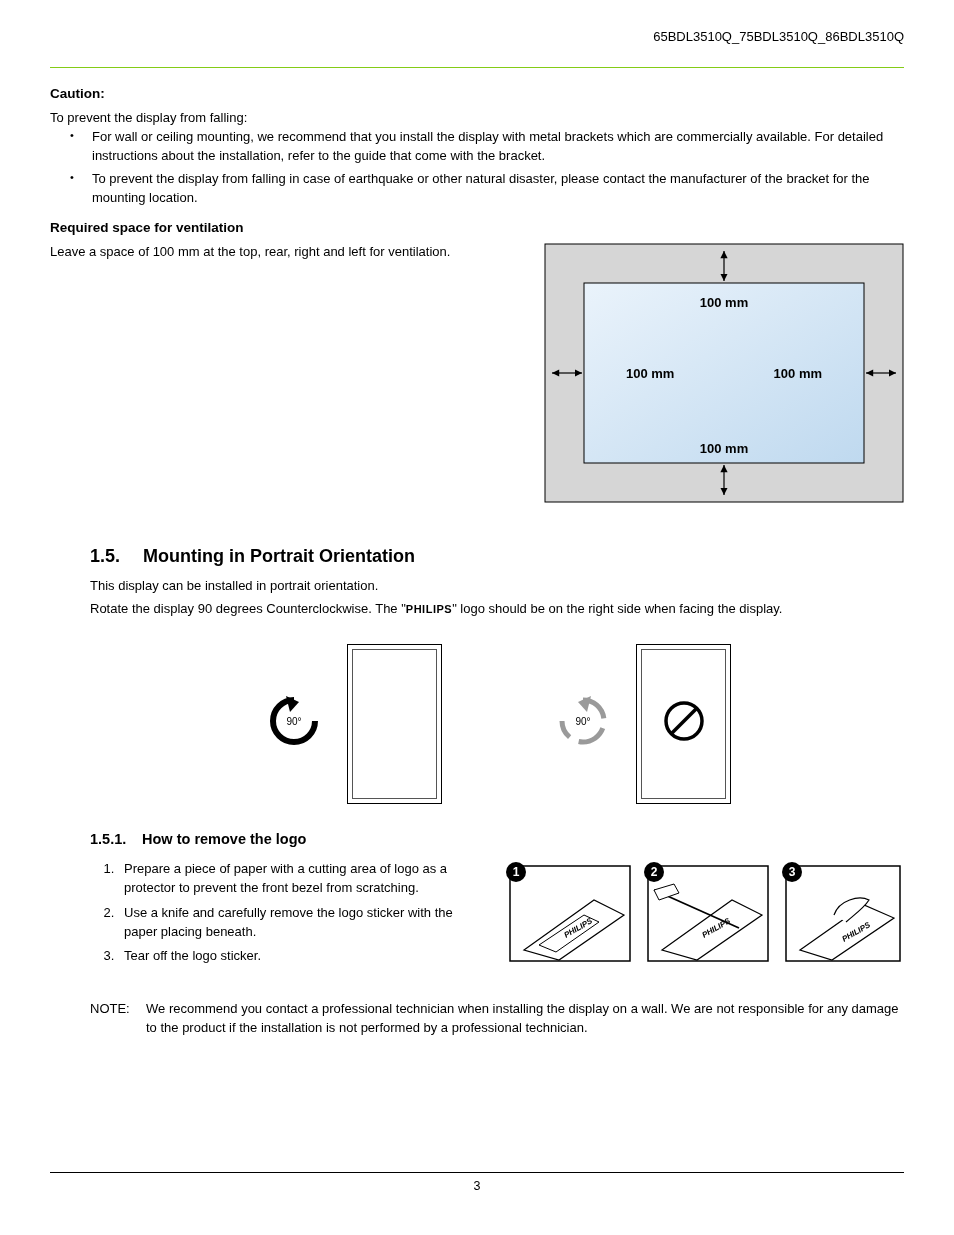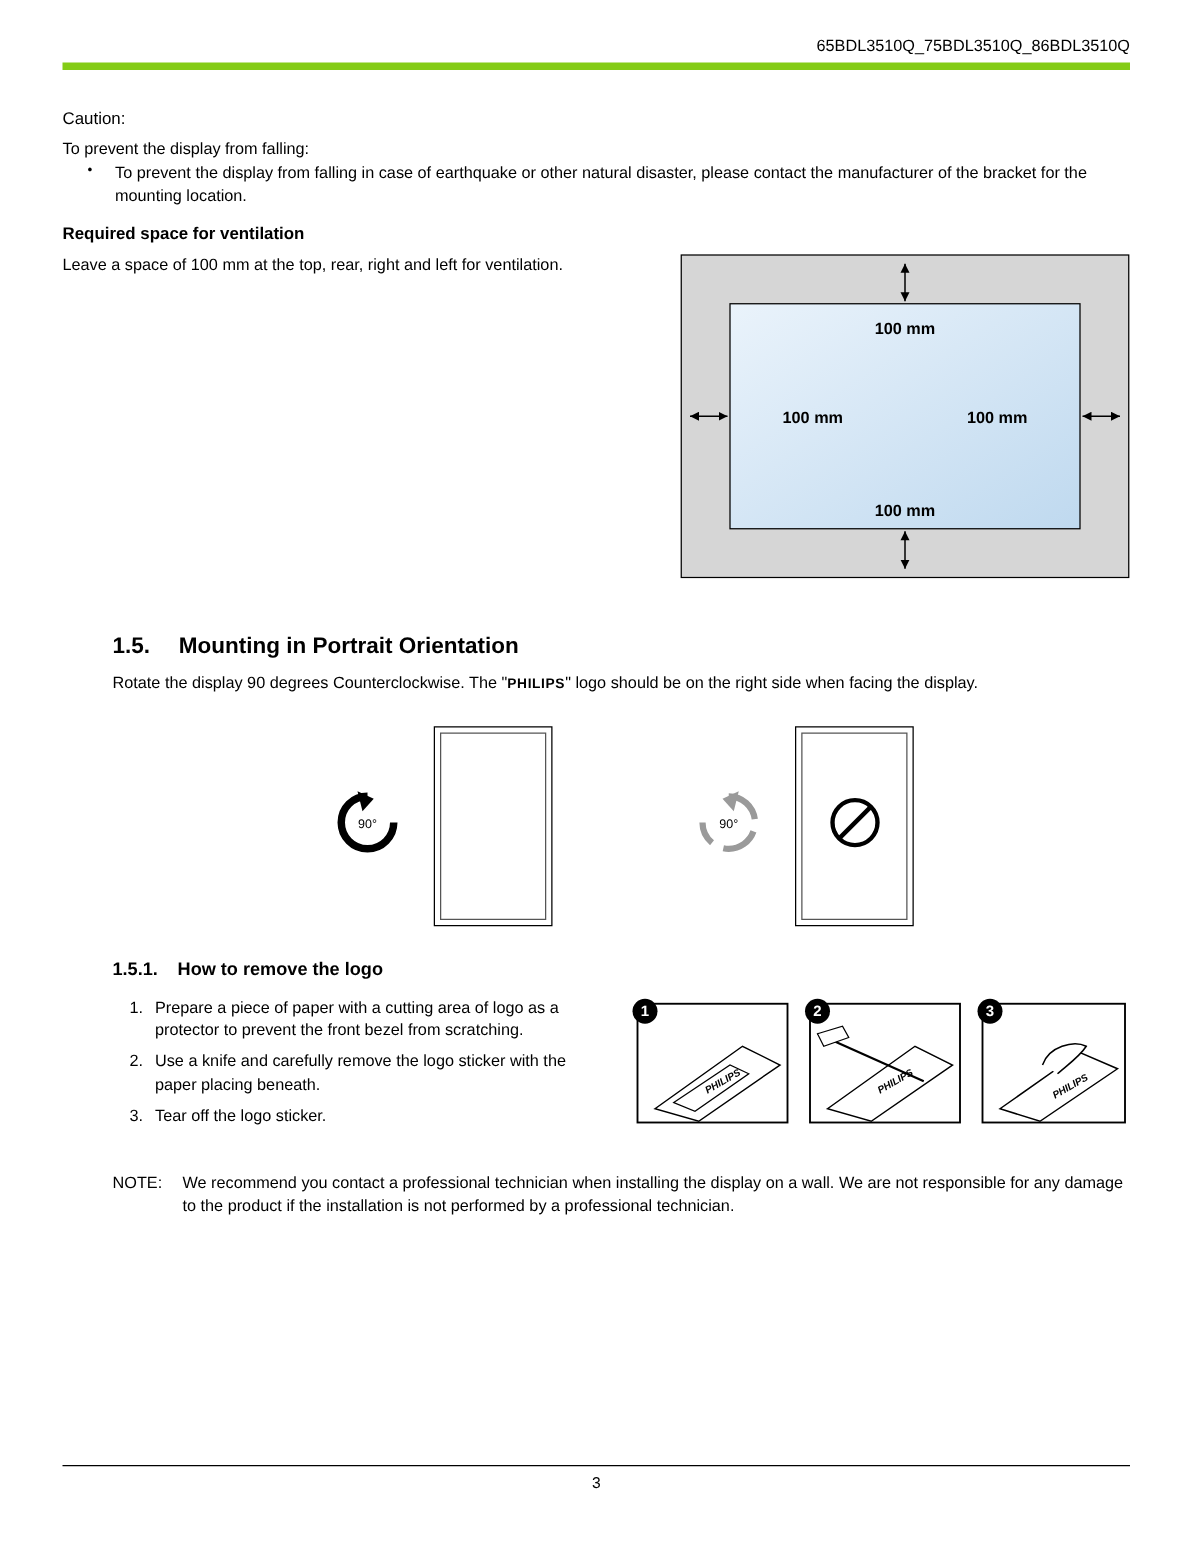--- a/index.html
+++ b/index.html
@@ -8,27 +8,27 @@
     background: #fff;
     color: #000;
     width: 954px;
     height: 1235px;
     position: relative;
     padding: 28px 50px 40px 50px;
     font-size: 13px;
     line-height: 1.45;
   }
   .header-line {
-    border-bottom: 6px solid #84cc16;
-    padding-bottom: 3px;
+    border-bottom: 1px solid #84cc16;
+    padding-bottom: 20px;
     text-align: right;
     font-size: 13px;
-    margin-bottom: 29px;
+    margin-bottom: 16px;
   }
-  .caution-heading { font-weight: normal; font-size: 13.5px; margin-bottom: 6px; }
+  .caution-heading { font-weight: bold; font-size: 13.5px; margin-bottom: 6px; }
   .prevent-text { margin-bottom: 0; }
   ul.caution-list { list-style: none; padding-left: 30px; margin-bottom: 10px; }
   ul.caution-list li { position: relative; padding-left: 12px; margin-bottom: 4px; }
   ul.caution-list li::before {
     content: "•"; position: absolute; left: -10px; top: 0; font-size: 11px;
   }
   .req-heading { font-weight: bold; font-size: 13.5px; margin-bottom: 6px; }
   .vent-row { display: flex; align-items: flex-start; }
   .vent-text { flex: 1; }
   .vent-diagram { width: 360px; flex: 0 0 360px; }
@@ -56,20 +56,21 @@
 </style>
 </head>
 <body>
 
 <div class="header-line">65BDL3510Q_75BDL3510Q_86BDL3510Q</div>
 
 <div>
   <div class="caution-heading">Caution:</div>
   <div class="prevent-text">To prevent the display from falling:</div>
   <ul class="caution-list">
+    <li>For wall or ceiling mounting, we recommend that you install the display with metal brackets which are commercially available. For detailed instructions about the installation, refer to the guide that come with the bracket.</li>
     <li>To prevent the display from falling in case of earthquake or other natural disaster, please contact the manufacturer of the bracket for the mounting location.</li>
   </ul>
 </div>
 
 <div>
   <div class="req-heading">Required space for ventilation</div>
   <div class="vent-row">
     <div class="vent-text">Leave a space of 100 mm at the top, rear, right and left for ventilation.</div>
     <div class="vent-diagram">
       <svg viewBox="0 0 360 260">
@@ -102,20 +103,21 @@
       </svg>
     </div>
   </div>
 </div>
 
 <div class="section-1-5">
   <h2 class="sec-heading">
     <span class="sec-num">1.5.</span>
     <span>Mounting in Portrait Orientation</span>
   </h2>
+  <div class="portrait-text">This display can be installed in portrait orientation.</div>
   <div class="portrait-text">
     <span>Rotate the display 90 degrees Counterclockwise. The "</span><span class="philips-inline">PHILIPS</span><span>" logo should be on the right side when facing the display.</span>
   </div>
 
   <div class="rotate-row">
     <div class="rotate-block">
       <span>
         <svg width="62" height="62" viewBox="0 0 62 62">
           <path d="M31 10 A21 21 0 1 0 52 31" fill="none" stroke="#000" stroke-width="6"></path>
           <path d="M23 6 L36 12 L27 22 Z" fill="#000"></path>

